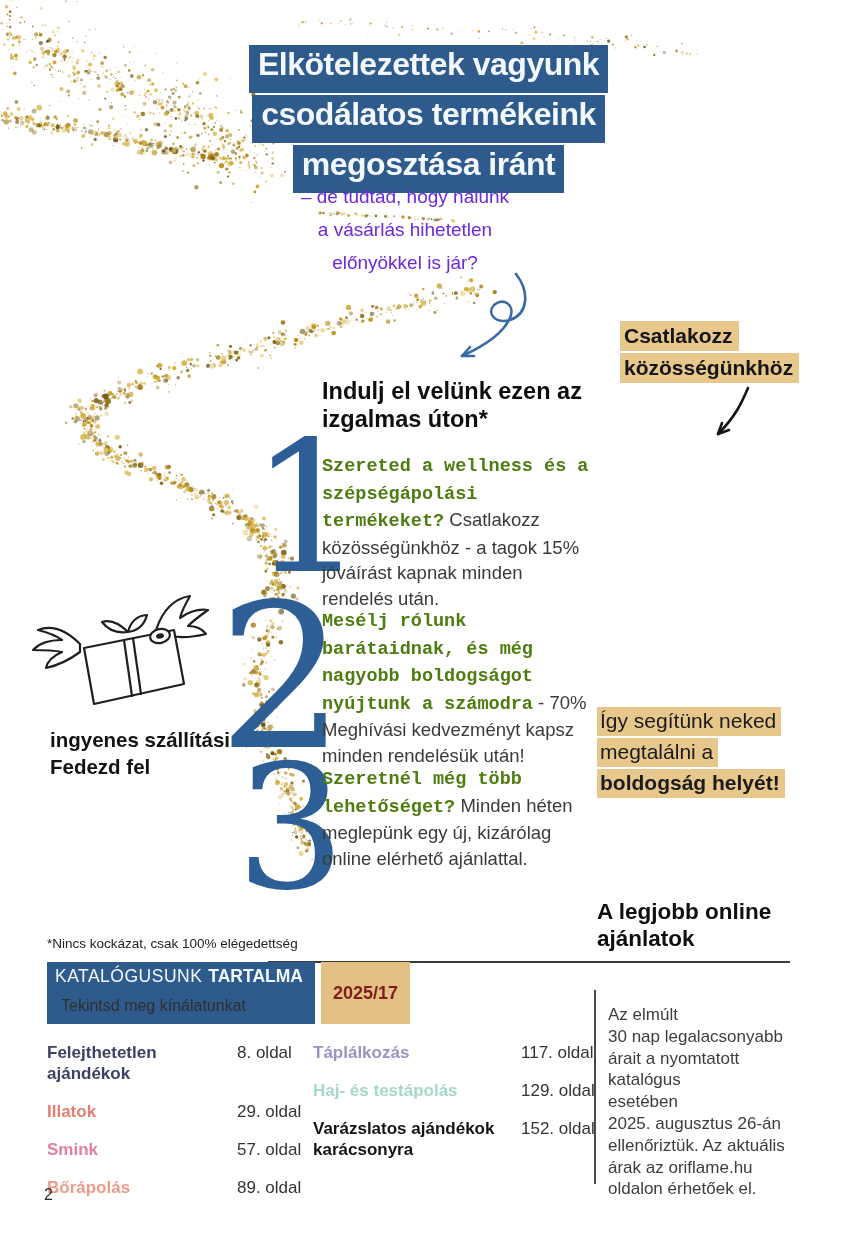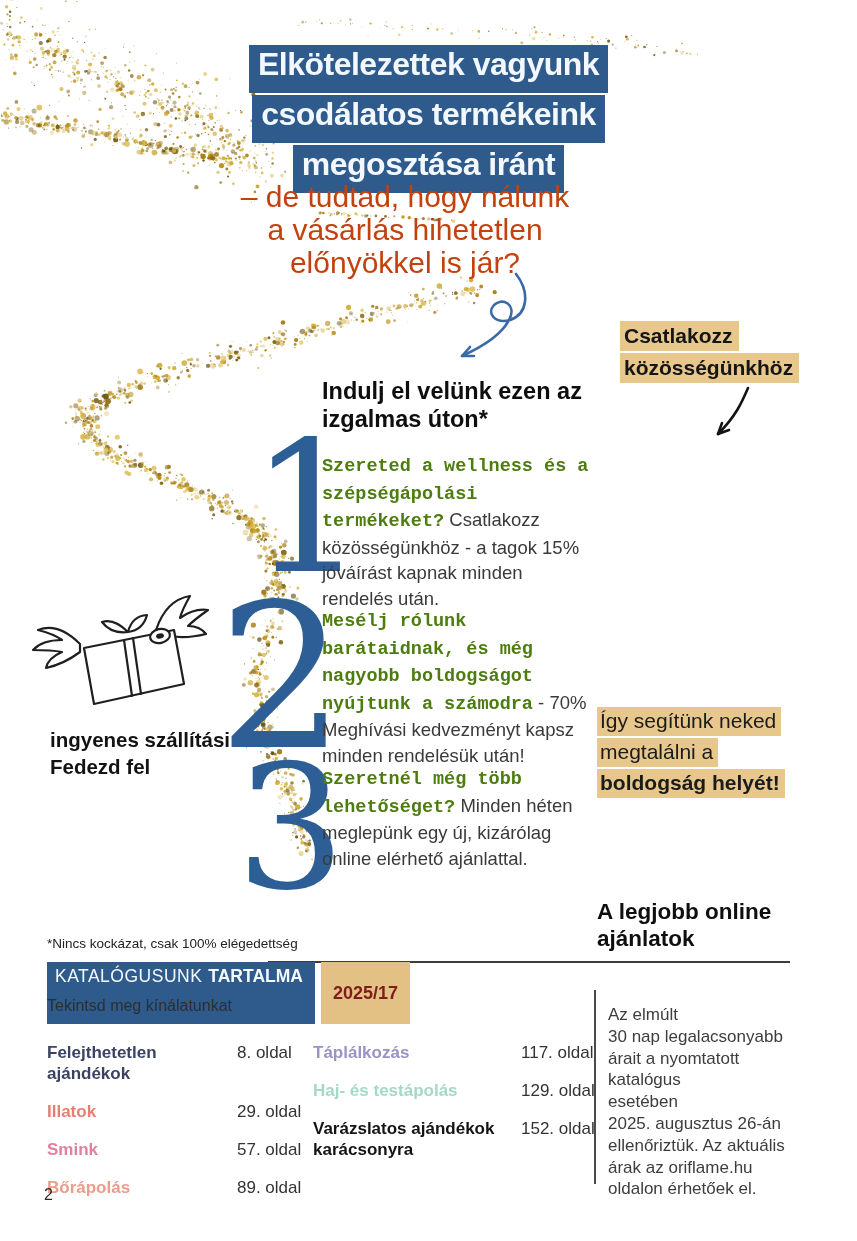--- a/index.html
+++ b/index.html
@@ -12,21 +12,21 @@
   .layer{position:absolute;z-index:2;}
 
   
   .hero{left:0;top:44px;width:857px;text-align:center;}
   .hero-line{
     display:inline-block;background:#2e5b8c;color:#f2f8fd;
     font-weight:bold;font-size:32px;line-height:36px;letter-spacing:-0.5px;
     padding:1px 9px 11px 9px;margin:1px 0;
   }
   .hero-sub{left:0;top:180px;width:810px;text-align:center;}
-  .hero-sub div{font-size:30px;line-height:33px;color:#c2410c;text-align:center;}
+  .hero-sub div{font-size:19px;line-height:33px;color:#6d28d9;text-align:center;}
 
   
   .join-badge{left:620px;top:320px;}
   .join-badge span{
     display:inline-block;background:#e7c78c;color:#151515;font-weight:bold;
     font-size:21px;line-height:24px;padding:3px 6px 3px 4px;margin:1px 0;
   }
 
   
   .journey-title{left:322px;top:378px;width:290px;font-weight:bold;font-size:23.5px;line-height:27.5px;color:#0e0e0e;}
@@ -58,21 +58,21 @@
   .banner-blue{
     background:#2e5b8c;color:#f4f9fd;font-size:17.5px;line-height:26px;
     padding:1px 12px 1px 8px;white-space:nowrap;
   }
   .banner-blue .light{font-weight:normal;letter-spacing:0.5px;}
   .banner-blue .bold{font-weight:bold;margin-left:6px;}
   .banner-issue{
     background:#e3c083;color:#7f1d1d;font-weight:bold;font-size:18px;line-height:26px;
     padding:18px 12px;margin-left:6px;white-space:nowrap;
   }
-  .toc-intro{left:47px;top:997px;font-size:16px;color:#2e2e2e;}
+  .toc-intro{left:61px;top:997px;font-size:16px;color:#2e2e2e;}
 
   
   .toc-col{display:flex;flex-direction:column;justify-content:center;}
   .toc-left{left:47px;top:1042px;width:260px;}
   .toc-right{left:313px;top:1042px;width:278px;}
   .toc-row{display:flex;align-items:flex-start;margin-bottom:17px;}
   .toc-label{flex:1;font-weight:bold;font-size:17px;line-height:21px;padding-right:6px;}
   .toc-page{width:70px;font-size:17px;line-height:21px;color:#333;white-space:nowrap;}
 
   .v-rule{left:594px;top:990px;width:1.5px;height:194px;background:#4a4a4a;}

